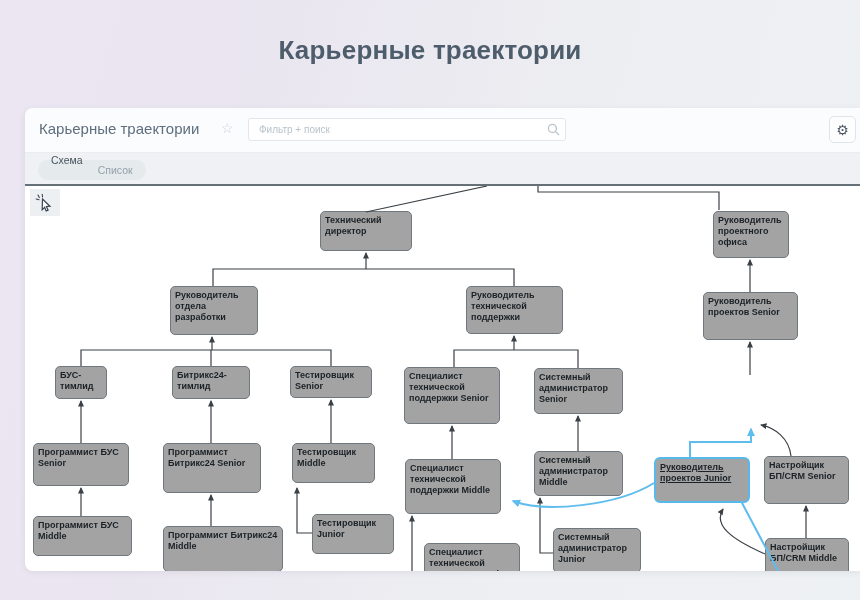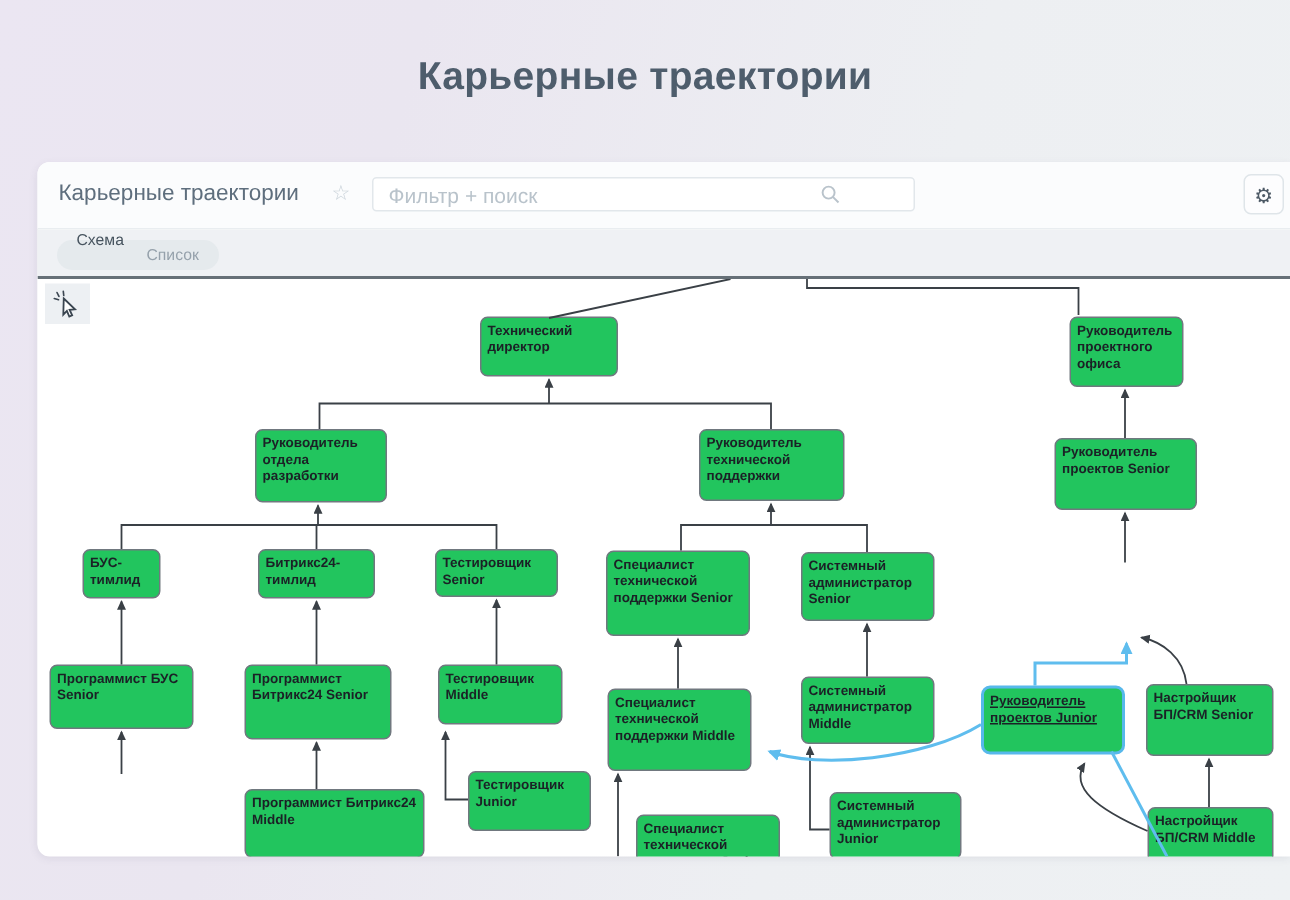--- a/index.html
+++ b/index.html
@@ -22,23 +22,23 @@
     position:relative;height:44px;background:#fbfcfd;
     border-bottom:1px solid #e9edf0;border-radius:8px 0 0 0;
   }
   .toolbar-title{
     position:absolute;left:14px;top:12px;font-size:15px;color:#5e6e7d;
   }
   .star{
     position:absolute;left:196px;top:12px;font-size:14px;color:#c9d2d9;cursor:pointer;
   }
   .search{
-    position:absolute;left:223px;top:10px;width:362px;height:23px;
+    position:absolute;left:223px;top:10px;width:318px;height:23px;
     border:1px solid #e2e7eb;border-radius:3px;background:#fff;box-sizing:border-box;
-    font-size:14px;color:#6a7682;padding:0 26px 0 10px;outline:none;
+    font-size:10px;color:#6a7682;padding:0 26px 0 10px;outline:none;
     font-family:"Liberation Sans", sans-serif;
   }
   .search::placeholder{color:#b9c3cb;}
   .search-icon{position:absolute;left:522px;top:15px;width:13px;height:13px;}
   .gear-btn{
     position:absolute;right:4px;top:8px;width:25px;height:25px;
     border:1px solid #dfe5e9;border-radius:5px;background:#fdfdfe;
     display:flex;align-items:center;justify-content:center;
     font-size:14px;color:#4e5a66;cursor:pointer;line-height:1;
   }
@@ -57,21 +57,21 @@
     position:relative;height:385px;background:#ffffff;
     border-top:2px solid #667077;border-radius:0 0 0 8px;overflow:hidden;
   }
   .cursor-btn{
     position:absolute;left:5px;top:3px;width:30px;height:27px;background:#edf0f3;
     display:flex;align-items:center;justify-content:center;z-index:6;cursor:pointer;
   }
   .edges{position:absolute;left:0;top:0;z-index:5;pointer-events:none;}
   .node{
     position:absolute;z-index:2;box-sizing:border-box;
-    background:#22c55e;border:1px solid #70787f;border-radius:5px;
+    background:#a3a3a3;border:1px solid #70787f;border-radius:5px;
     padding:3px 4px;font-size:9px;line-height:1.2;font-weight:600;color:#1b2126;
     cursor:pointer;overflow:hidden;
   }
   .node.hl{
     border:2px solid #57b8eb;border-radius:6px;
     text-decoration:underline;z-index:4;
   }
 </style>
 </head>
 <body>
@@ -123,20 +123,21 @@
     <div class="node" style="left:265px;top:180px;width:82px;height:32px">Тестировщик Senior</div>
     <div class="node" style="left:379px;top:181px;width:96px;height:57px">Специалист технической поддержки Senior</div>
     <div class="node" style="left:509px;top:182px;width:89px;height:46px">Системный администратор Senior</div>
     <div class="node" style="left:8px;top:257px;width:96px;height:43px">Программист БУС Senior</div>
     <div class="node" style="left:138px;top:257px;width:98px;height:50px">Программист Битрикс24 Senior</div>
     <div class="node" style="left:267px;top:257px;width:83px;height:40px">Тестировщик Middle</div>
     <div class="node" style="left:380px;top:273px;width:96px;height:55px">Специалист технической поддержки Middle</div>
     <div class="node" style="left:509px;top:265px;width:89px;height:45px">Системный администратор Middle</div>
     <div class="node hl" style="left:629px;top:271px;width:96px;height:46px">Руководитель проектов Junior</div>
     <div class="node" style="left:739px;top:270px;width:85px;height:48px">Настройщик БП/CRM Senior</div>
+    <div class="node" style="left:8px;top:330px;width:99px;height:40px">Программист БУС Middle</div>
     <div class="node" style="left:138px;top:340px;width:120px;height:46px">Программист Битрикс24 Middle</div>
     <div class="node" style="left:287px;top:328px;width:82px;height:40px">Тестировщик Junior</div>
     <div class="node" style="left:399px;top:357px;width:96px;height:40px">Специалист технической поддержки Junior</div>
     <div class="node" style="left:528px;top:342px;width:88px;height:45px">Системный администратор Junior</div>
     <div class="node" style="left:740px;top:352px;width:84px;height:40px">Настройщик БП/CRM Middle</div>
 
     <svg class="edges" width="835" height="385" viewBox="0 0 835 385">
       <defs>
         <marker id="arr" markerUnits="userSpaceOnUse" markerWidth="8" markerHeight="8" refX="5.5" refY="3" orient="auto">
           <path d="M0,0 L6.5,3 L0,6 Z" fill="#3a4046"></path>

